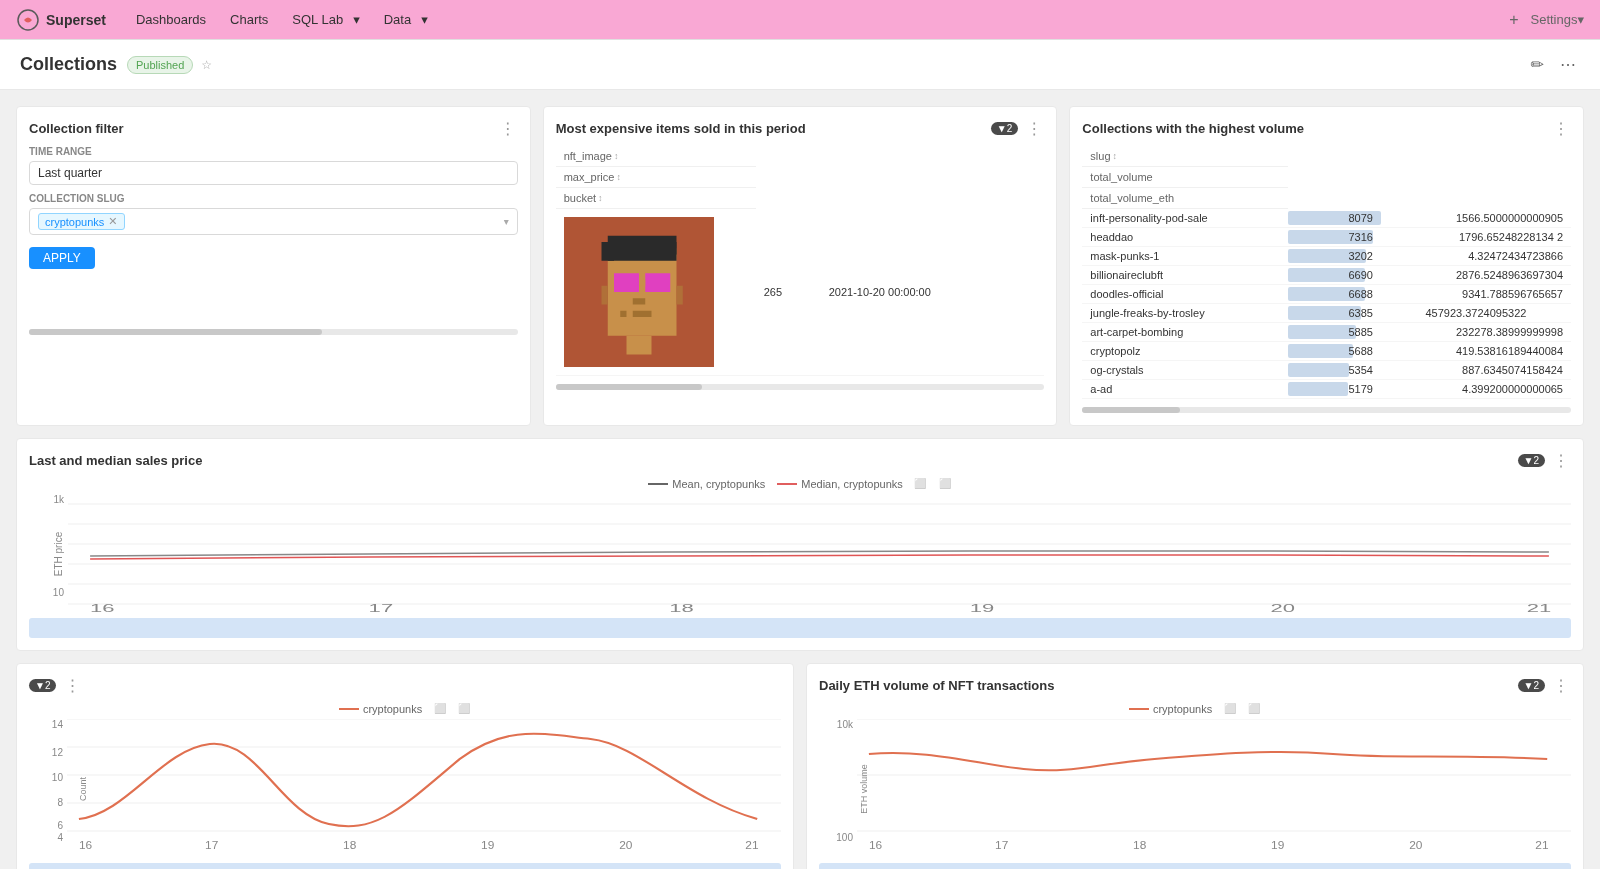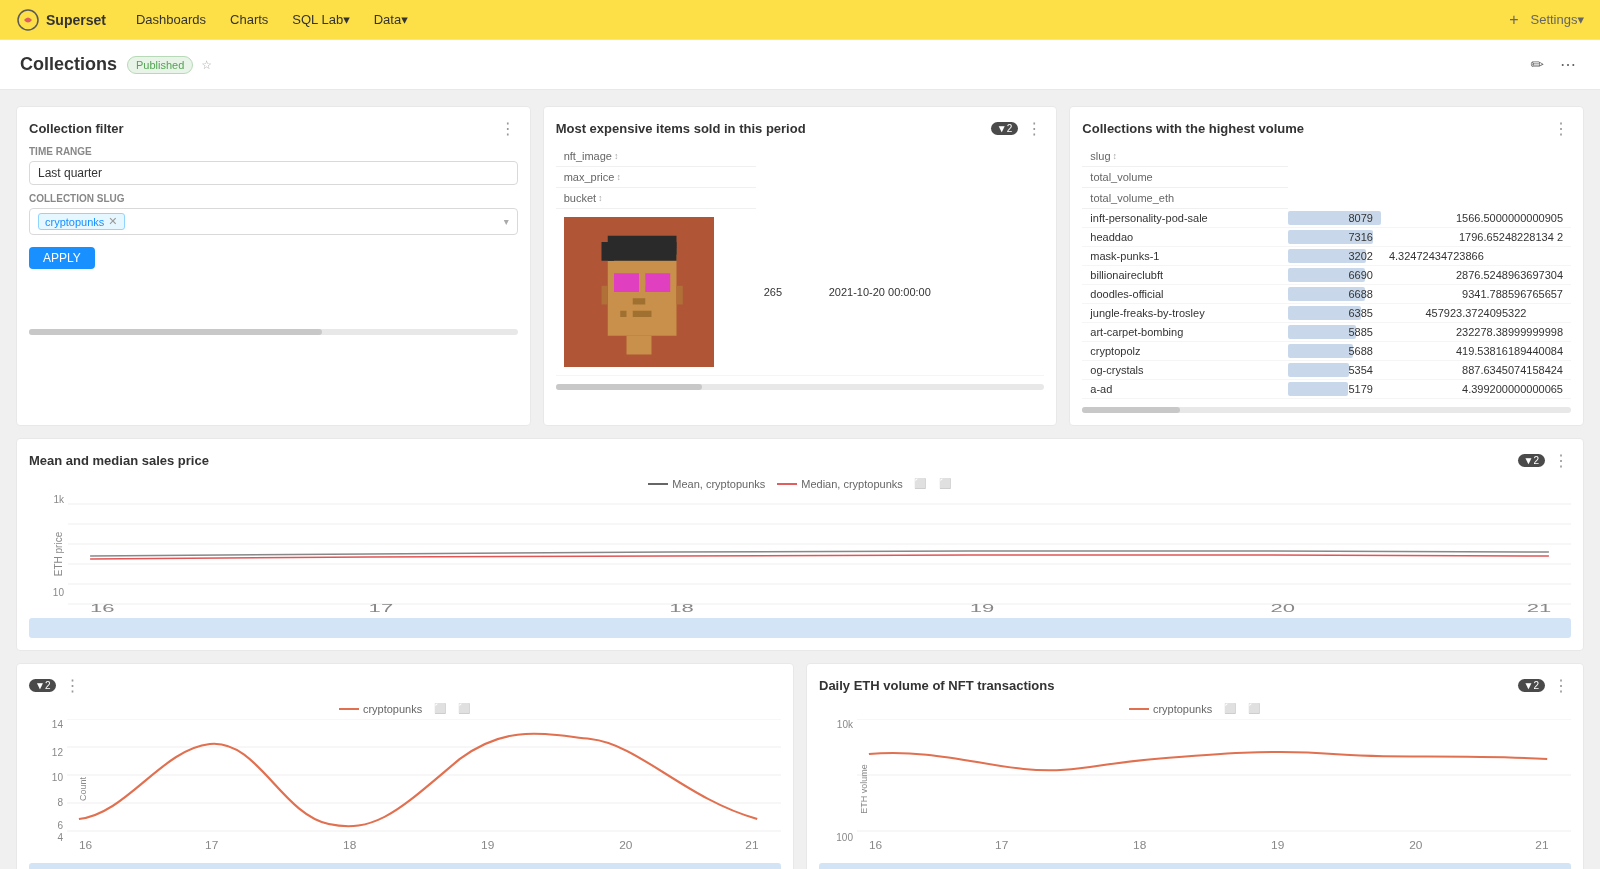--- a/index.html
+++ b/index.html
@@ -1,27 +1,27 @@
 <!DOCTYPE html>
 <html><head>
   <meta charset="utf-8">
   <style>
     * { box-sizing: border-box; margin: 0; padding: 0; }
     body { font-family: -apple-system, BlinkMacSystemFont, 'Segoe UI', sans-serif; font-size: 12px; background: #f0f0f0; color: #333; }
 
     
     .top-nav {
-      display: flex; align-items: center; background: #fde047; border-bottom: 1px solid #e0e0e0;
+      display: flex; align-items: center; background: #f9a8d4; border-bottom: 1px solid #e0e0e0;
       padding: 0 16px; height: 40px; position: fixed; top: 0; left: 0; right: 0; z-index: 100;
     }
     .nav-logo { display: flex; align-items: center; gap: 6px; font-weight: 600; font-size: 14px; margin-right: 20px; }
     .nav-logo svg { width: 24px; height: 24px; }
     .nav-items { display: flex; align-items: center; gap: 4px; }
     .nav-item { padding: 4px 10px; font-size: 13px; color: #333; cursor: pointer; border-radius: 4px; }
-    .nav-item-with-arrow { display: flex; align-items: center; gap: 0; }
+    .nav-item-with-arrow { display: flex; align-items: center; gap: 10px; }
     .nav-right { margin-left: auto; display: flex; align-items: center; gap: 12px; }
     .nav-right-icon { cursor: pointer; font-size: 16px; color: #666; }
 
     
     .page-header {
       display: flex; align-items: center; padding: 10px 20px; background: #fff;
       border-bottom: 1px solid #e8e8e8; margin-top: 40px; height: 50px;
     }
     .page-title { font-size: 18px; font-weight: 600; margin-right: 10px; }
     .published-badge {
@@ -245,21 +245,21 @@
         <span style="position:relative; z-index:1;">7316</span>
       </td>
       <td style="text-align:right;">1796.65248228134 2</td>
     </tr>
             <tr>
       <td>mask-punks-1</td>
       <td style="position:relative; text-align:right; min-width:60px;">
         <div style="position:absolute; right:16%; left:0; top:2px; bottom:2px; background:#c8d8ea; border-radius:2px;"></div>
         <span style="position:relative; z-index:1;">3202</span>
       </td>
-      <td style="">4.32472434723866</td>
+      <td style="text-align:right;">4.32472434723866</td>
     </tr>
             <tr>
       <td>billionaireclubft</td>
       <td style="position:relative; text-align:right; min-width:60px;">
         <div style="position:absolute; right:17%; left:0; top:2px; bottom:2px; background:#c8d8ea; border-radius:2px;"></div>
         <span style="position:relative; z-index:1;">6690</span>
       </td>
       <td style="text-align:right;">2876.5248963697304</td>
     </tr>
             <tr>
@@ -314,21 +314,21 @@
       </table>
       <div class="scroll-bar">
         <div class="scroll-thumb" style="width:20%;"></div>
       </div>
     </div>
   </div>
 
   <div class="row-1">
     <div class="card">
       <div class="card-header">
-        <span class="card-title">Mean and median sales price</span>
+        <span class="card-title">Last and median sales price</span>
         <span class="card-badge">▼2</span>
         <span class="card-menu">⋮</span>
       </div>
       <div class="chart-legend">
         <div class="legend-item">
           <div class="legend-line-mean"></div>
           <span>Mean, cryptopunks</span>
         </div>
         <div class="legend-item">
           <div class="legend-line-median"></div>

